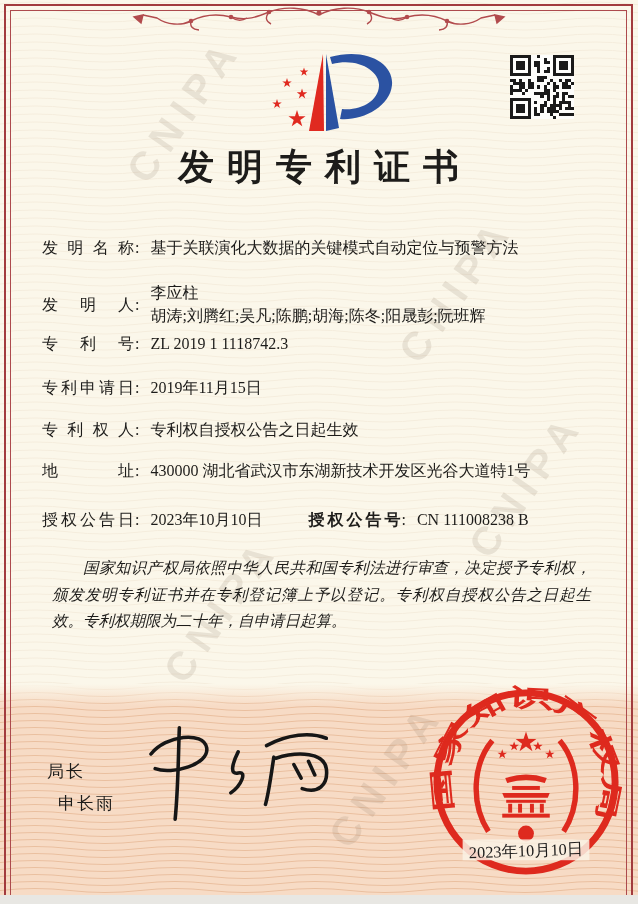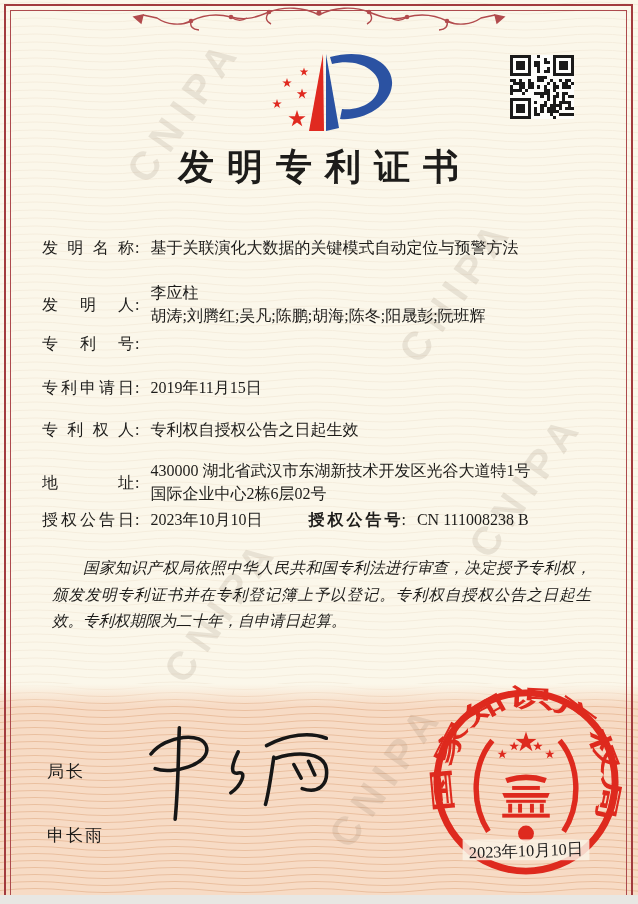--- a/index.html
+++ b/index.html
@@ -42,21 +42,21 @@
   .fvalue{flex:1;}
   .fvalue .vline{display:block;}
   .g2{margin-left:46px;flex:0 0 92px;font-weight:bold;}
   
   .paras{position:absolute;left:40px;right:35px;top:543px;z-index:4;}
   .paras p{margin:12px;font-size:15.5px;line-height:26.5px;text-align:justify;text-indent:2em;
     font-style:italic;font-family:var(--serif);}
   .paras p + p{margin-top:6px;}
   
   .director-title{position:absolute;left:47px;top:760px;z-index:5;font:500 17px var(--sans);letter-spacing:2px;}
-  .director-name{position:absolute;left:47px;top:792px;z-index:5;font:500 17px var(--sans);letter-spacing:2px;margin-top:32px;}
+  .director-name{position:absolute;left:58px;top:792px;z-index:5;font:500 17px var(--sans);letter-spacing:2px;}
   .autograph{position:absolute;left:130px;top:720px;z-index:5;}
   .seal{position:absolute;left:427px;top:683px;z-index:5;opacity:.96;}
   .bottom-strip{position:absolute;left:0;right:0;bottom:0;height:9px;background:#e8e7e3;z-index:9;}
 </style>
 </head>
 <body>
 
 <div class="page">
 
   <svg class="waves-all" width="638" height="904" aria-hidden="true">
@@ -263,40 +263,40 @@
       <span class="fcolon">:</span>
     <span class="fvalue">
       <span class="vline">李应柱</span>
       <span class="vline">胡涛;刘腾红;吴凡;陈鹏;胡海;陈冬;阳晟彭;阮班辉</span>
     </span>
   </div>
 
   <div class="frow" style="top:332px">
     <span class="flabel">专利号</span>
       <span class="fcolon">:</span>
+    <span class="fvalue">ZL 2019 1 1118742.3</span>
   </div>
 
   <div class="frow" style="top:376px">
     <span class="flabel">专利申请日</span>
       <span class="fcolon">:</span>
     <span class="fvalue">2019年11月15日</span>
   </div>
 
   <div class="frow" style="top:418px">
     <span class="flabel">专利权人</span>
       <span class="fcolon">:</span>
     <span class="fvalue">专利权自授权公告之日起生效</span>
   </div>
 
   <div class="frow" style="top:459px">
     <span class="flabel">地址</span>
       <span class="fcolon">:</span>
     <span class="fvalue">
       <span class="vline">430000 湖北省武汉市东湖新技术开发区光谷大道特1号</span>
-      <span class="vline">国际企业中心2栋6层02号</span>
     </span>
   </div>
 
   <div class="frow" style="top:508px">
     <span class="flabel">授权公告日</span>
       <span class="fcolon">:</span>
     <span>2023年10月10日</span>
     <span class="flabel g2">授权公告号</span>
       <span class="fcolon">:</span>
     <span>CN 111008238 B</span>

